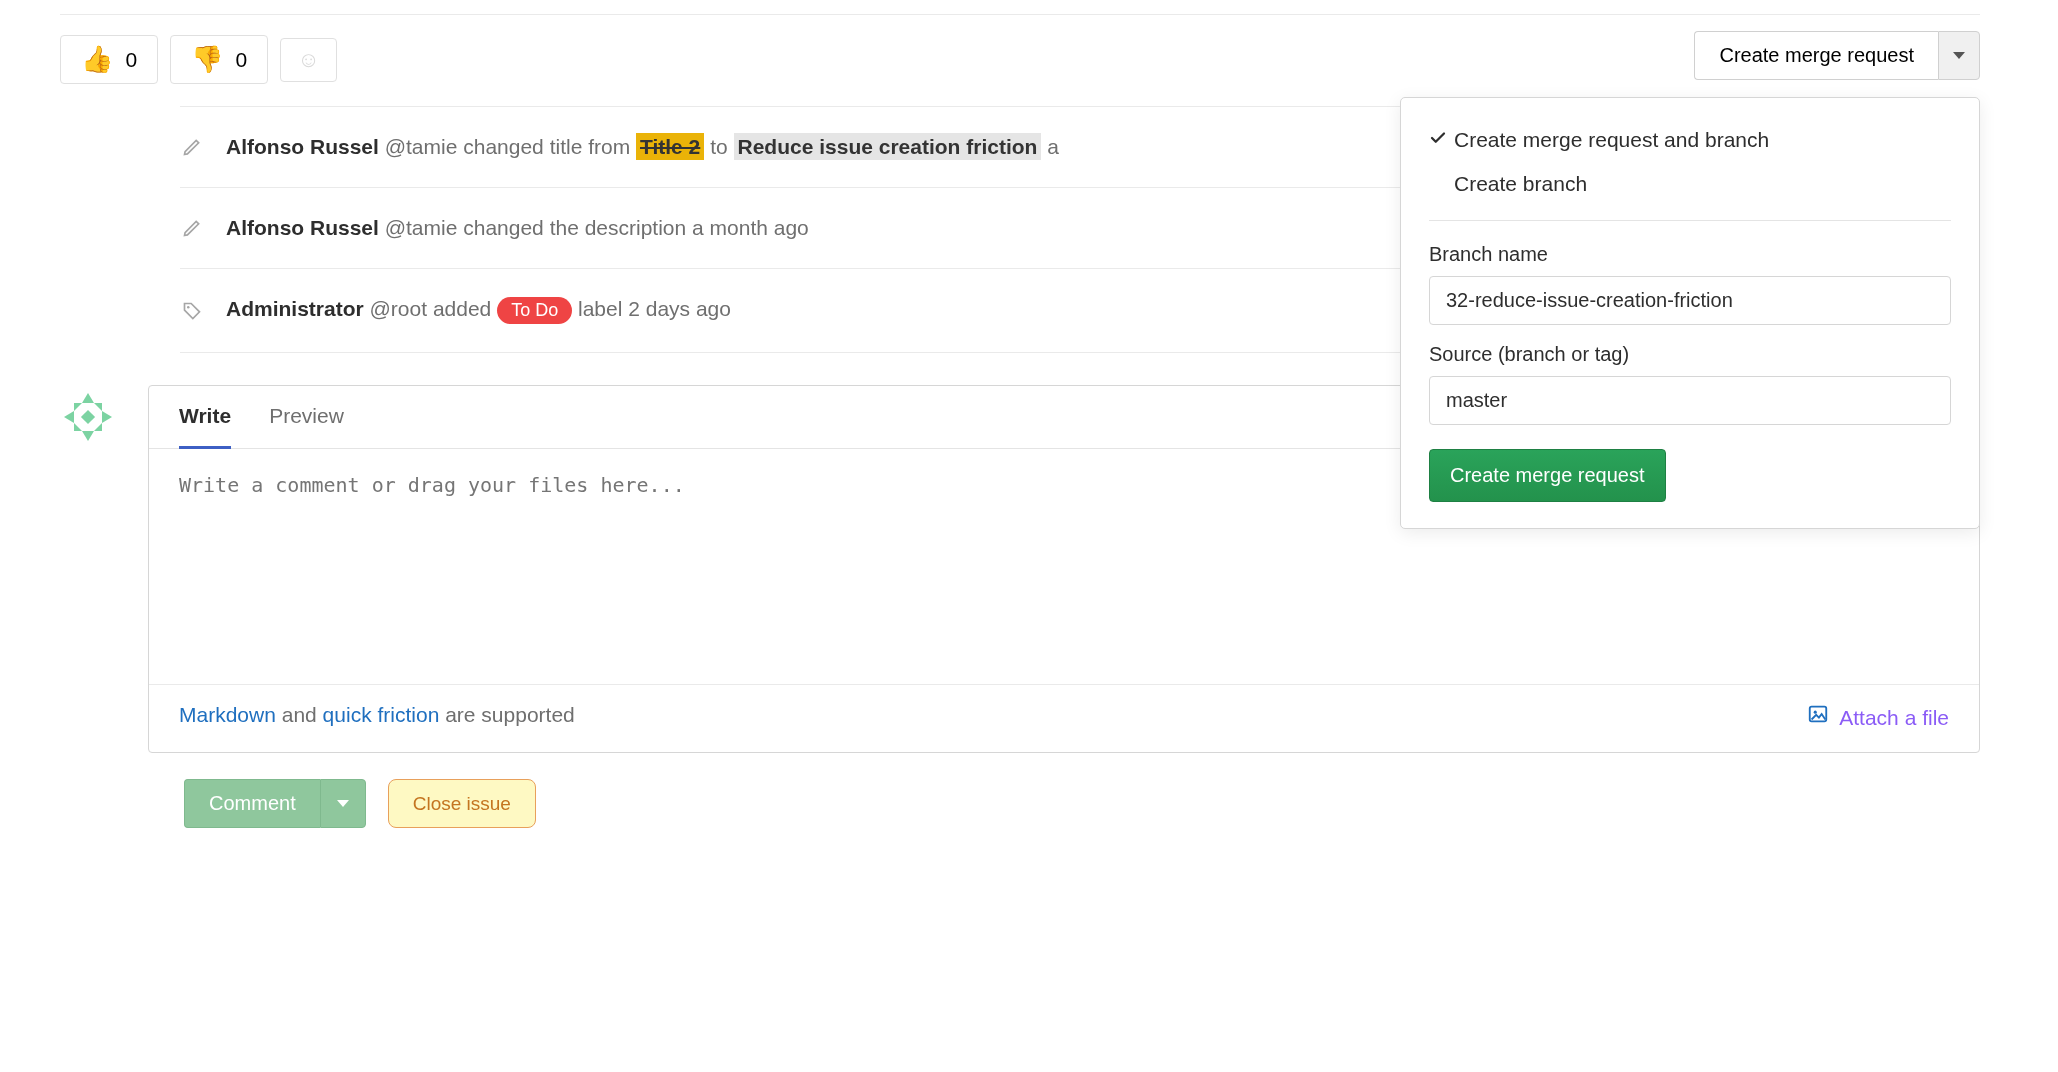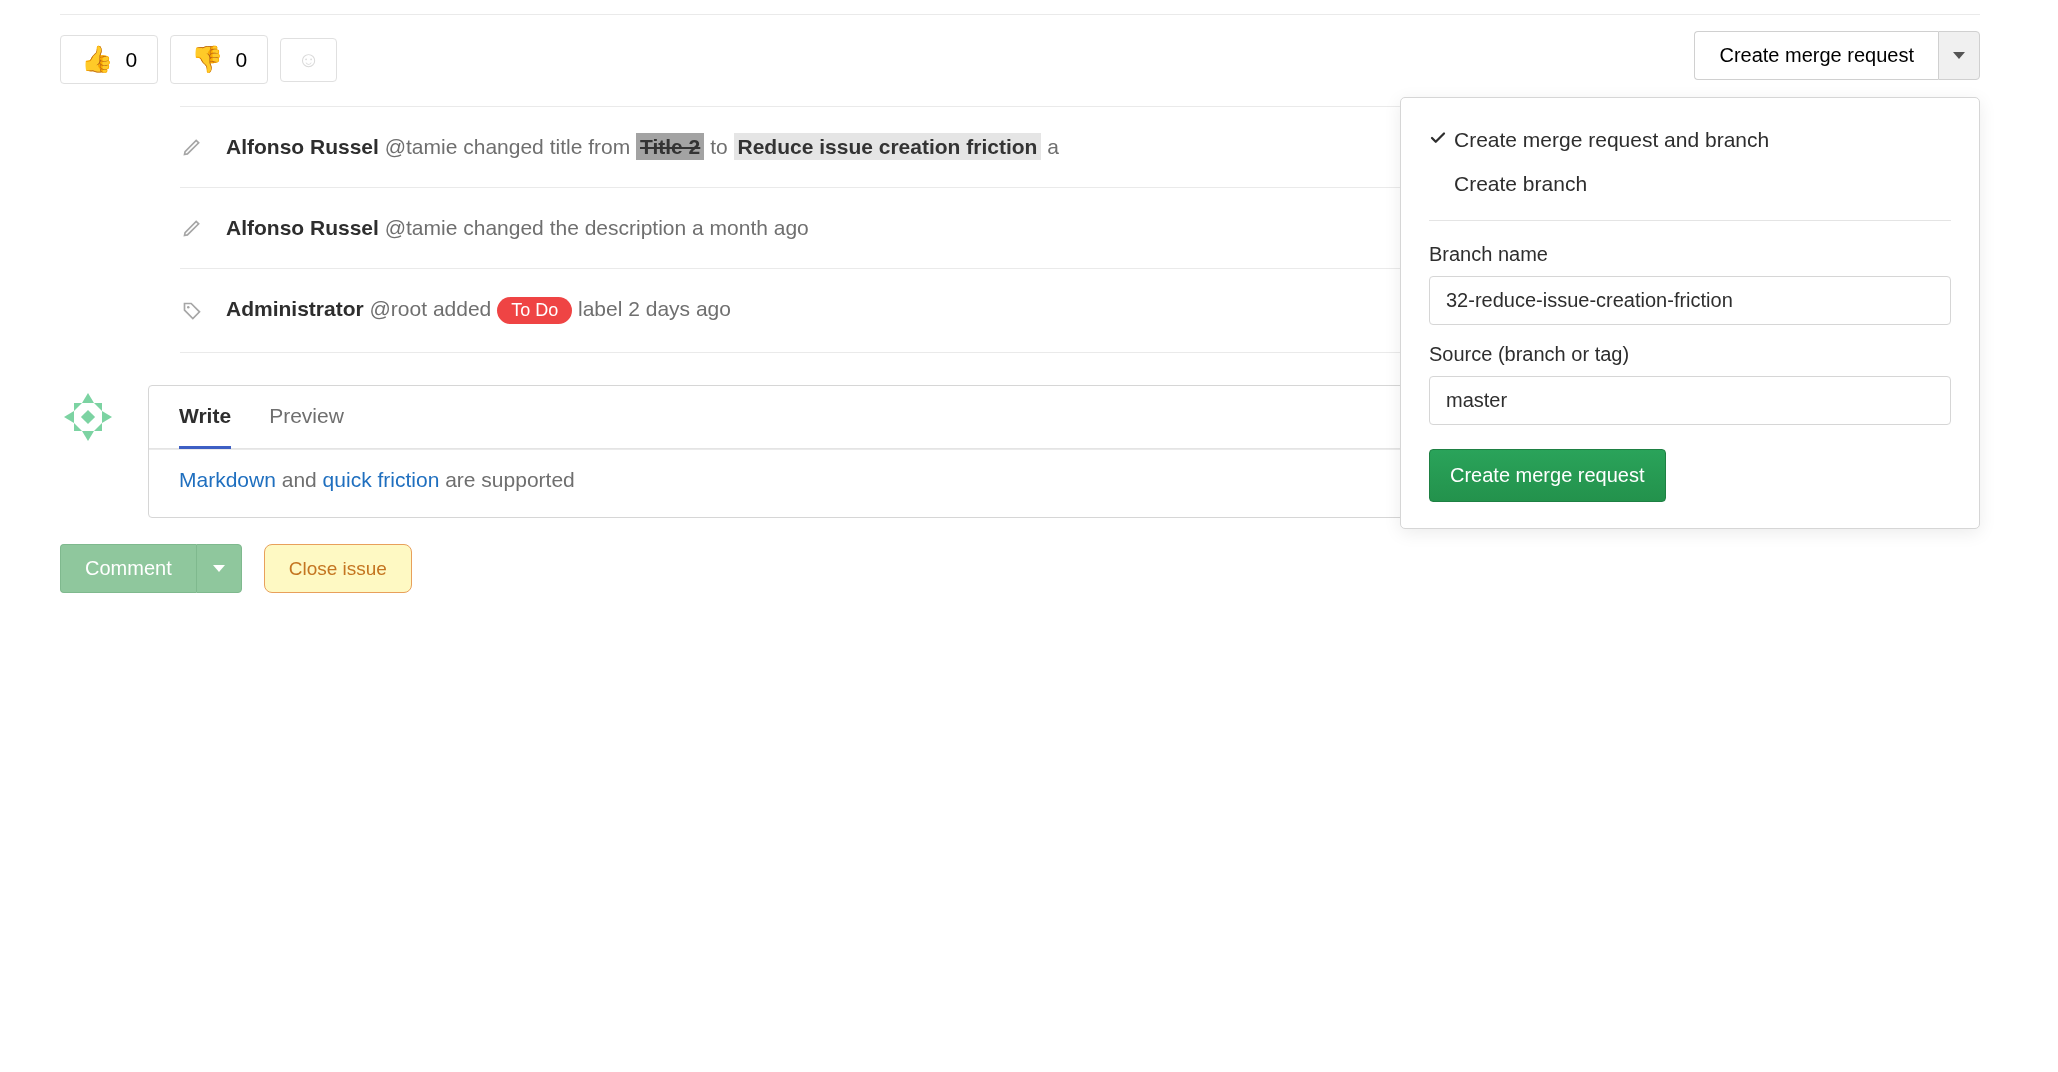--- a/index.html
+++ b/index.html
@@ -116,21 +116,21 @@
     padding: 28px 0;
     border-bottom: 1px solid #eaeaea;
     font-size: 21px;
     color: #2e2e2e;
   }
   .note-icon { width: 24px; color: #a6a6a6; display:flex; justify-content:center; }
   .note-author { font-weight: 600; }
   .note-handle { color: #6f6f6f; margin-top: 44px; }
   .note-text { color: #6f6f6f; }
   .title-old {
-    background: #a3a3a3;
+    background: #eab308;
     color: #333;
     font-weight: 700;
     padding: 2px 4px;
     text-decoration: line-through;
   }
   .title-new {
     background: #e5e5e5;
     color: #333;
     font-weight: 700;
     padding: 2px 4px;
@@ -197,20 +197,21 @@
     padding: 18px 30px 22px 30px;
     border-top: 1px solid #eaeaea;
     font-size: 21px;
     color: #6f6f6f;
   }
   .comment-footer a { color: #1f6fbf; text-decoration: none; cursor: pointer; }
   .attach { color: #8b5cf6; display:inline-flex; align-items:flex-end; gap:10px; cursor:pointer; }
 
   
   .bottom-actions {
+    margin-left: 124px;
     margin-top: 26px;
     display: flex;
     gap: 22px;
   }
   .btn-comment-group { display:inline-flex; }
   .btn-comment {
     background: #8fc79d;
     border: 1px solid #7fb98e;
     color: #fff;
     padding: 12px 24px;
@@ -364,20 +365,21 @@
           <polygon points="14,42 22,42 14,34"></polygon>
           <polygon points="42,42 34,42 42,34"></polygon>
         </g>
       </svg>
     </div>
     <div class="comment-box">
       <div class="tabs">
         <div class="tab active">Write</div>
         <div class="tab">Preview</div>
       </div>
+      <textarea class="comment-textarea" placeholder="Write a comment or drag your files here..." style=""></textarea>
       <div class="comment-footer">
         <div>
           <a>Markdown</a>
           <span> </span>
           <span>and</span>
           <span> </span>
           <a>quick friction</a>
           <span> </span>
           <span>are supported</span>
         </div>

